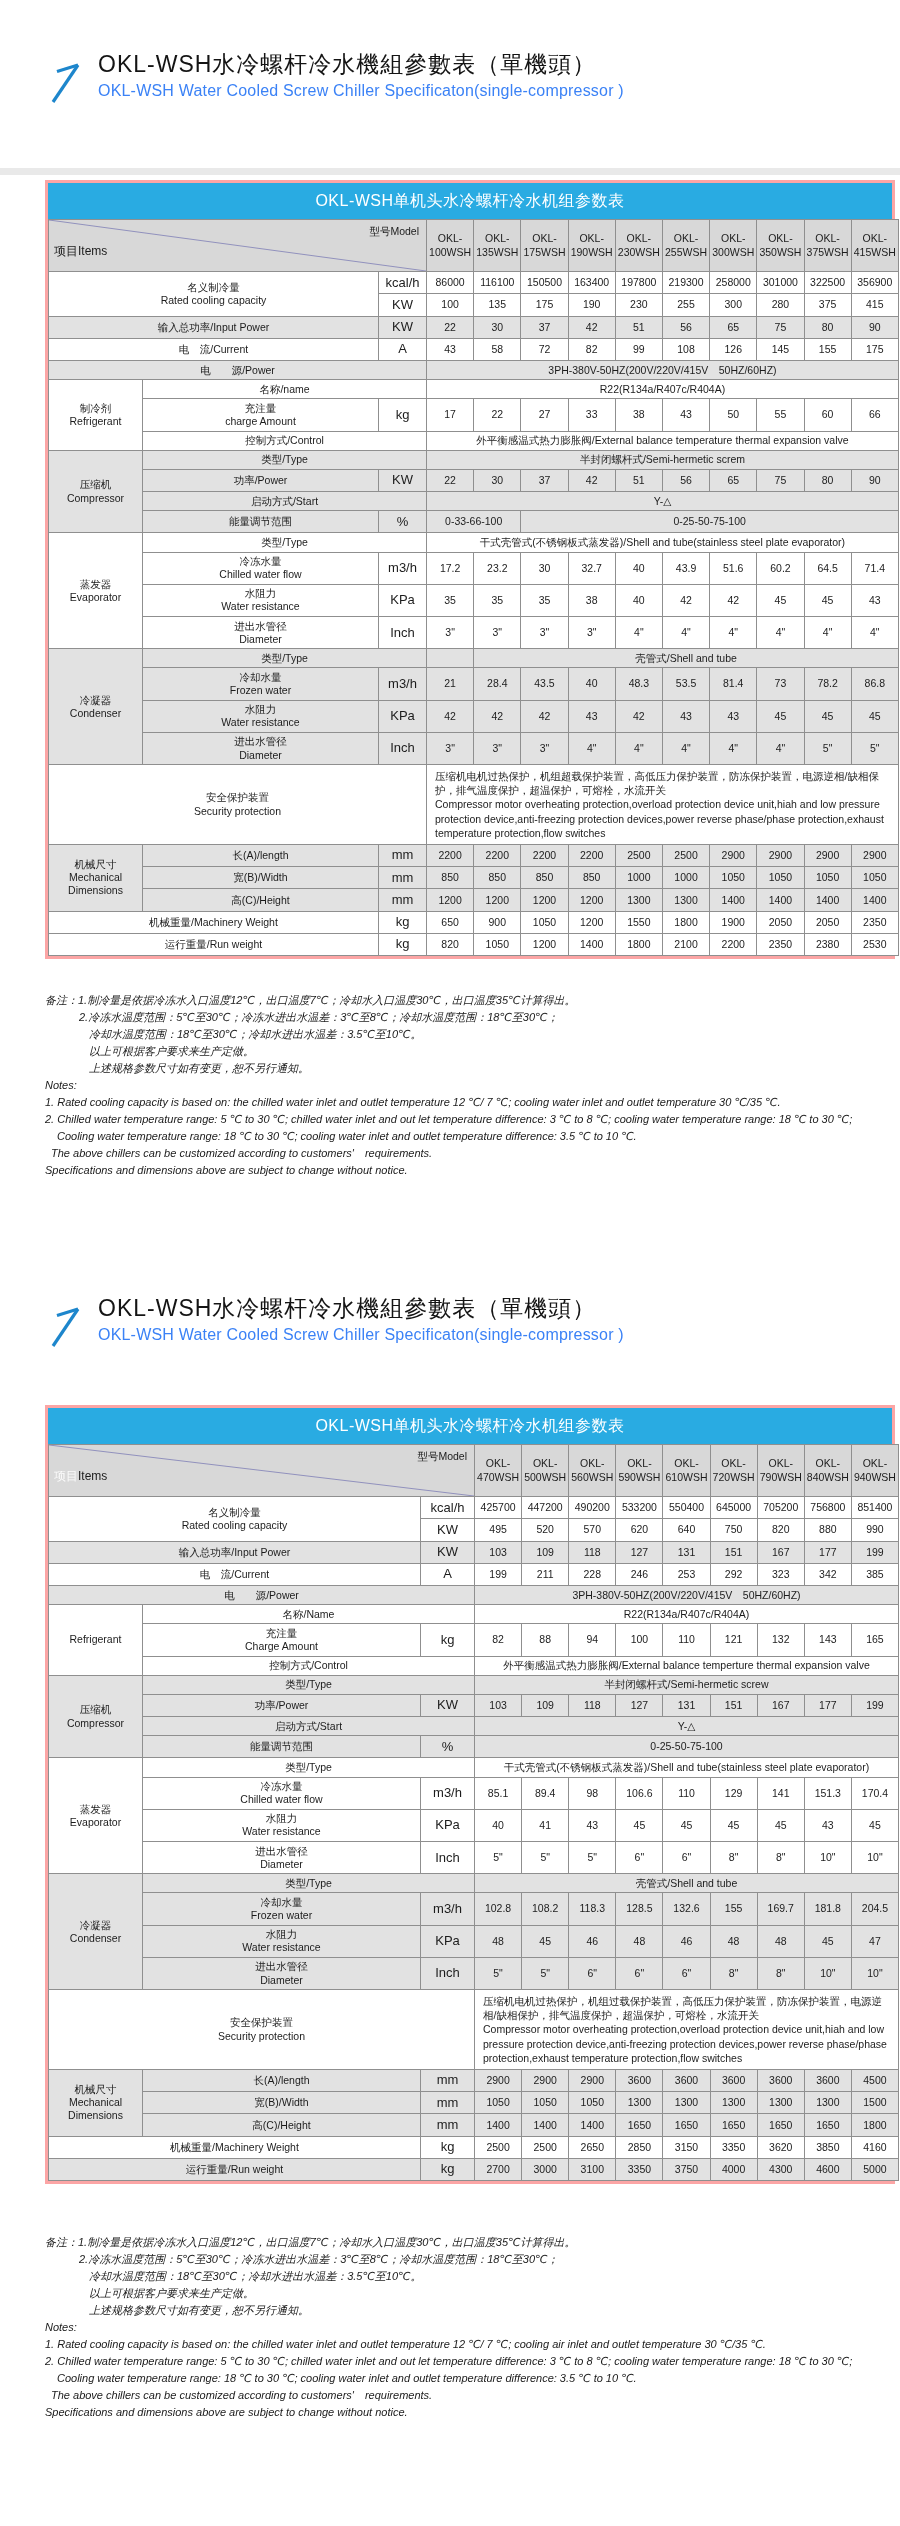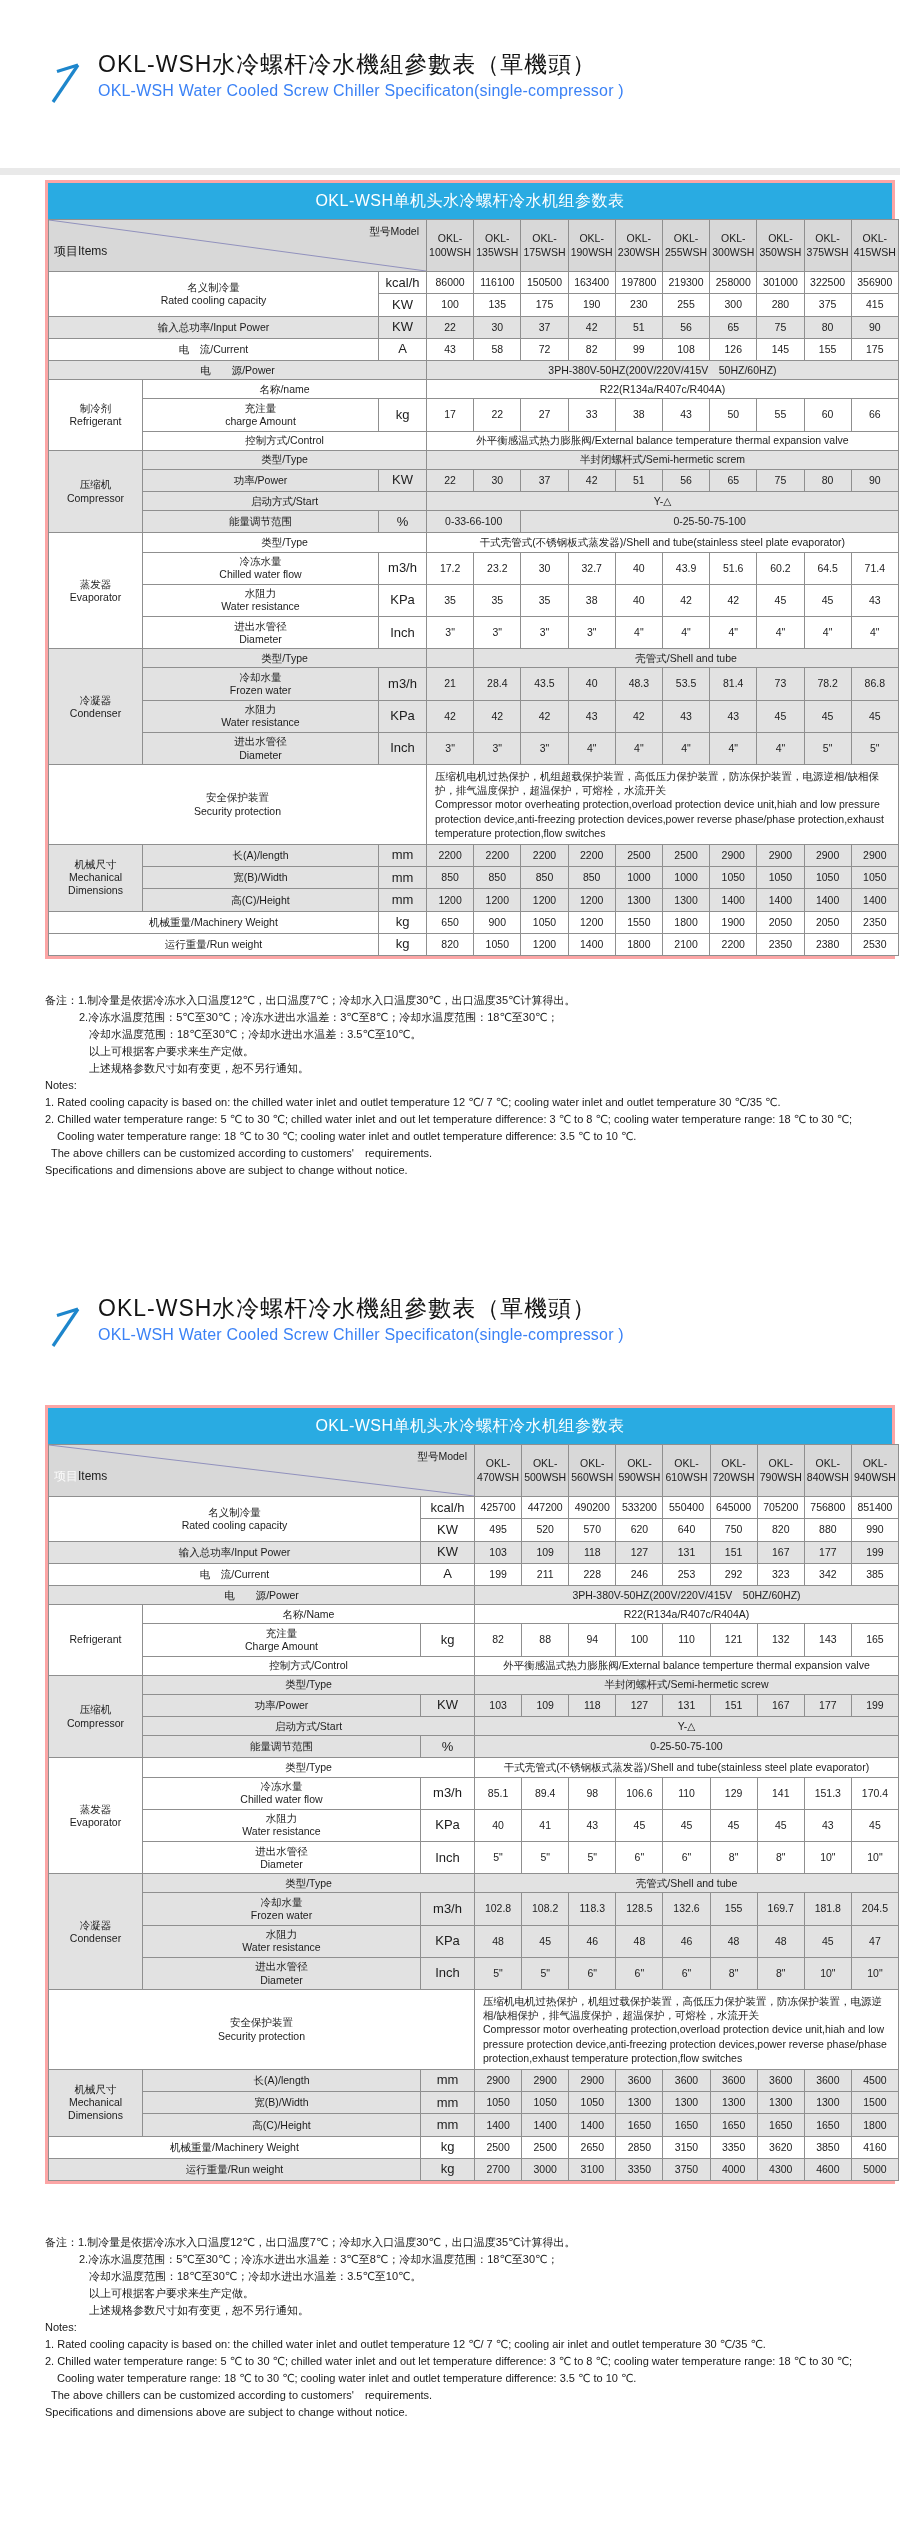--- a/index.html
+++ b/index.html
@@ -35,21 +35,21 @@
   .ghost{color:#fbfbfb;}
   td.model{font-size:10.5px;line-height:1.3;}
   td.grp,td.lbl{font-size:10.5px;margin-top:29px;}
   td.unit{font-size:13px;padding:2.5px 1px;}
   td.valL{text-align:left;padding:4px 8px;line-height:1.35;}
 
   
   .notes{position:absolute;left:45px;width:845px;font-size:11px;color:#1a1a1a;}
   .pos-n1{top:992px;}
   .pos-n2{top:2234px;}
-  .ln{line-height:1.55;}
+  .ln{line-height:1.55;font-style:italic;}
   .i0{margin-left:0;}
   .i1{margin-left:34px;}
   .i2{margin-left:44px;}
   .i3{margin-left:12px;}
   .i4{margin-left:6px;}
 </style>
 </head>
 <body>
 
 <div id="page">

